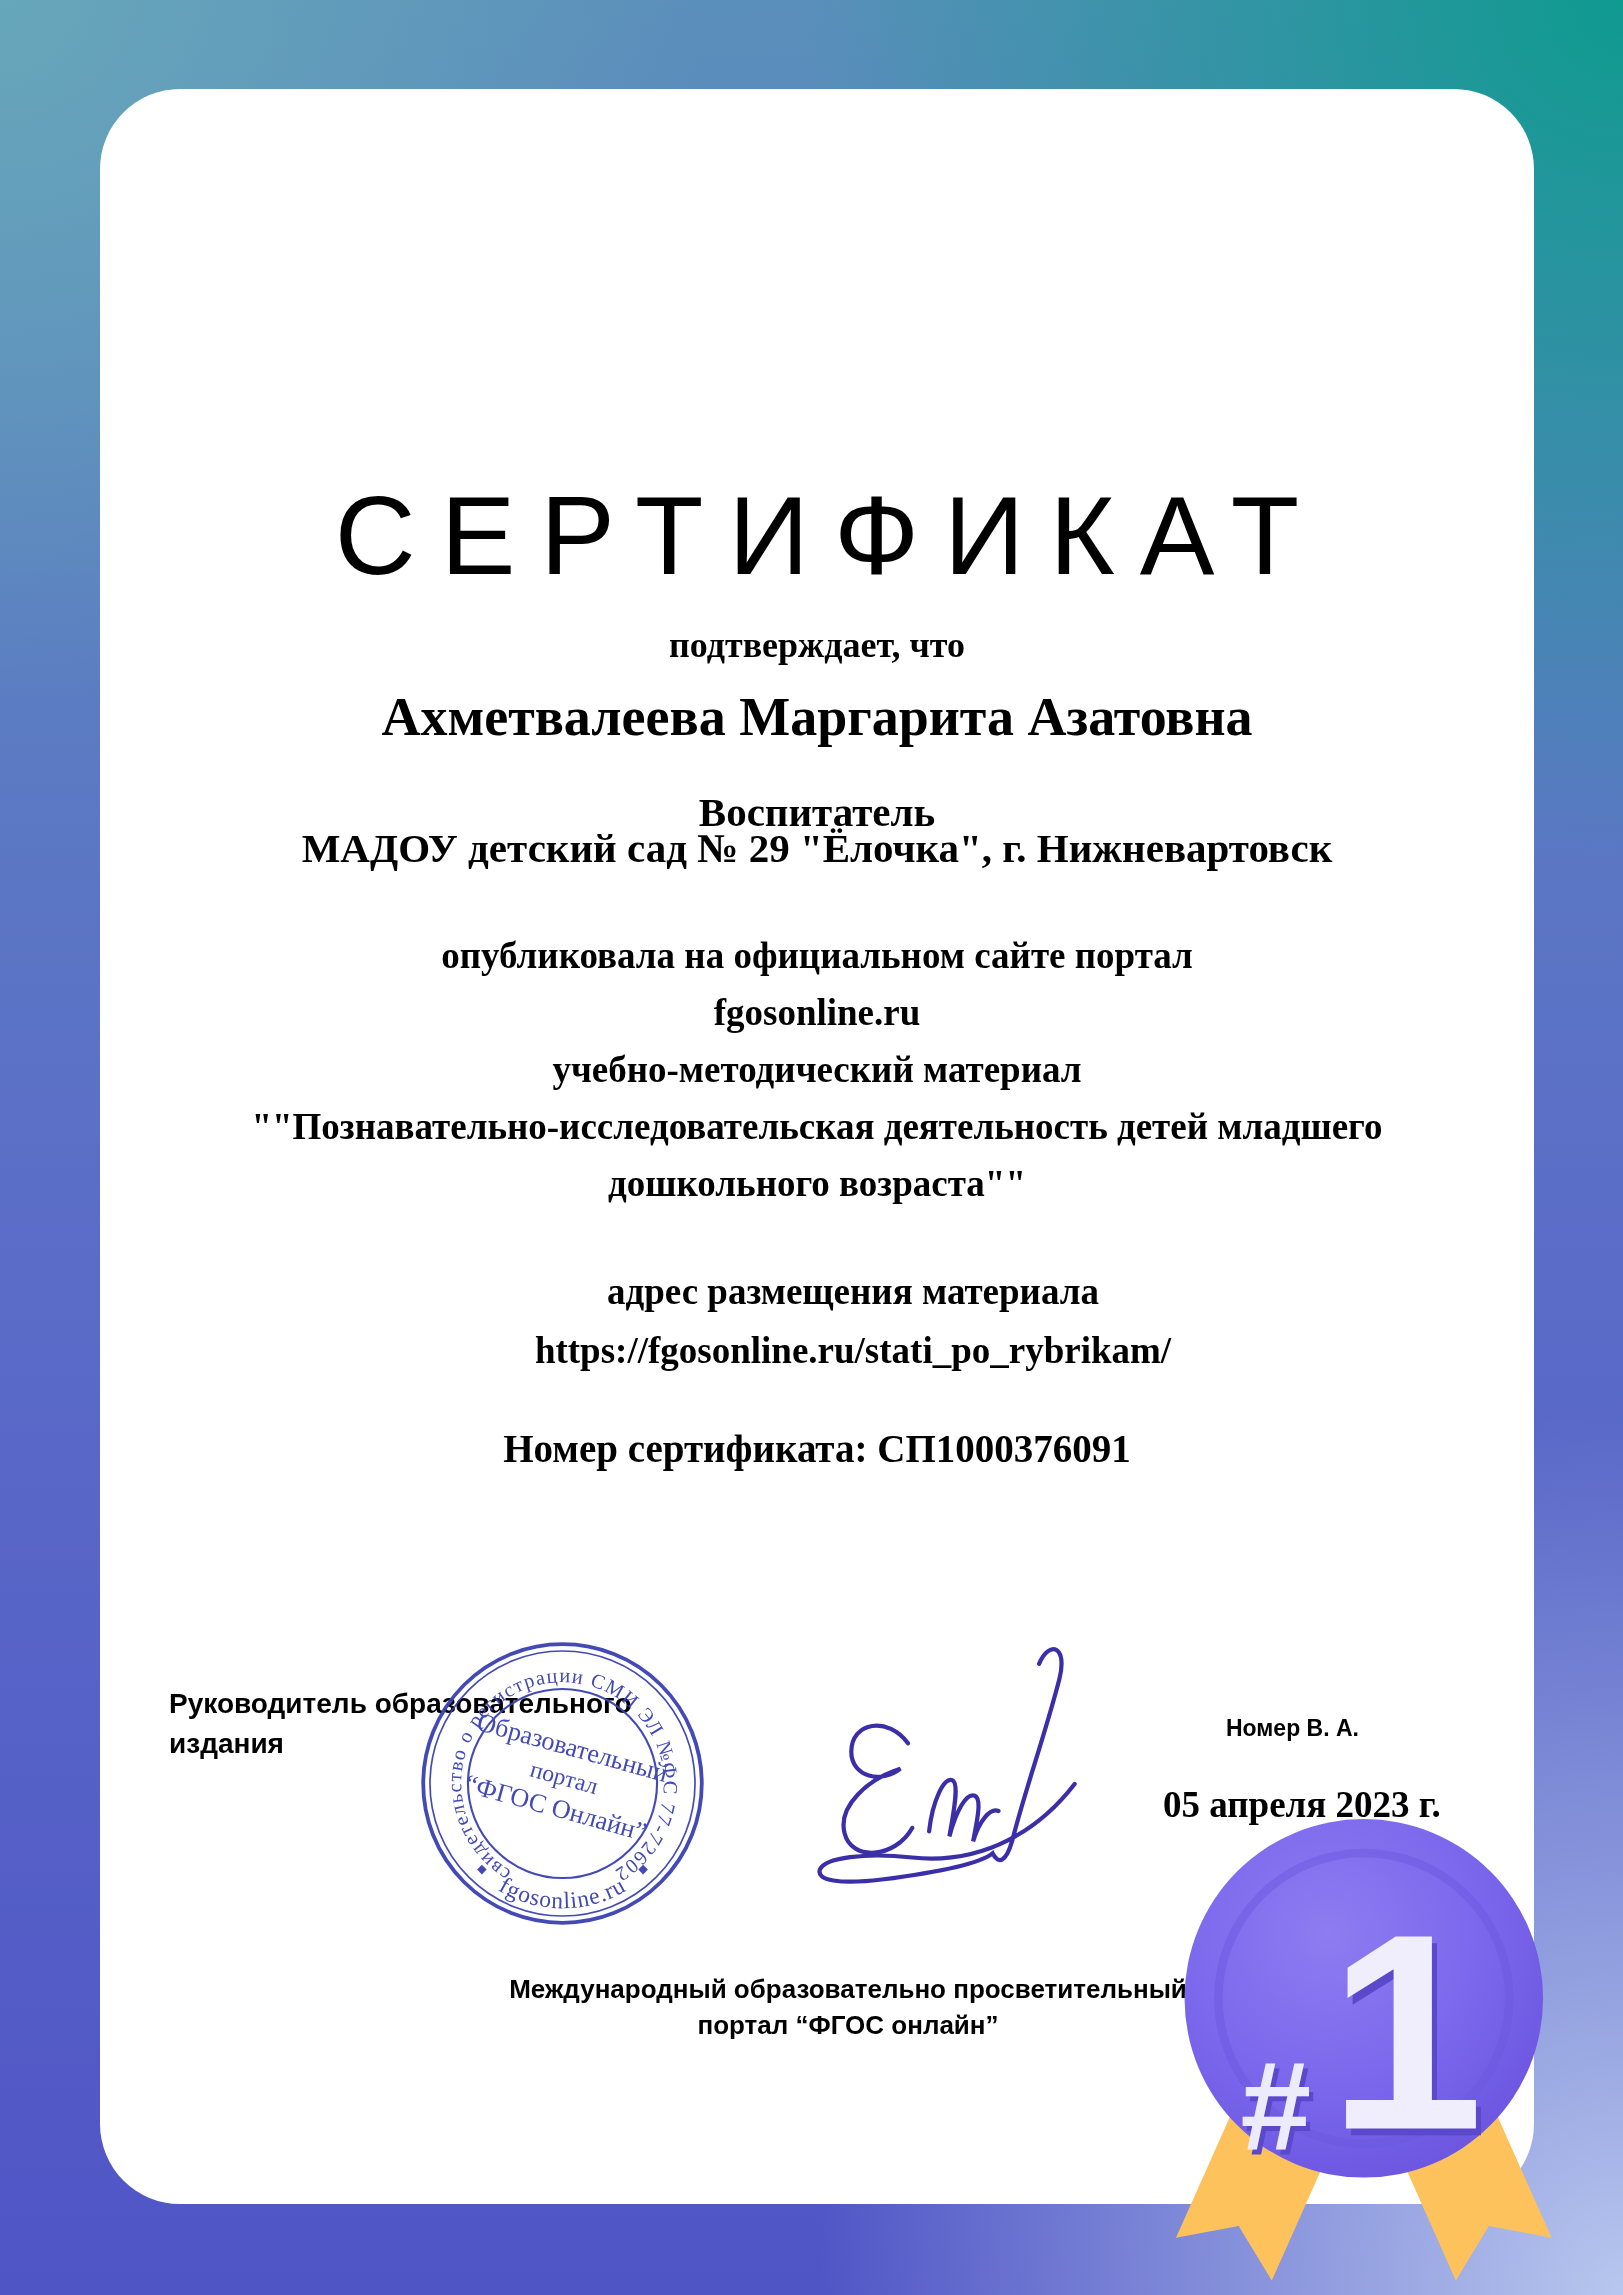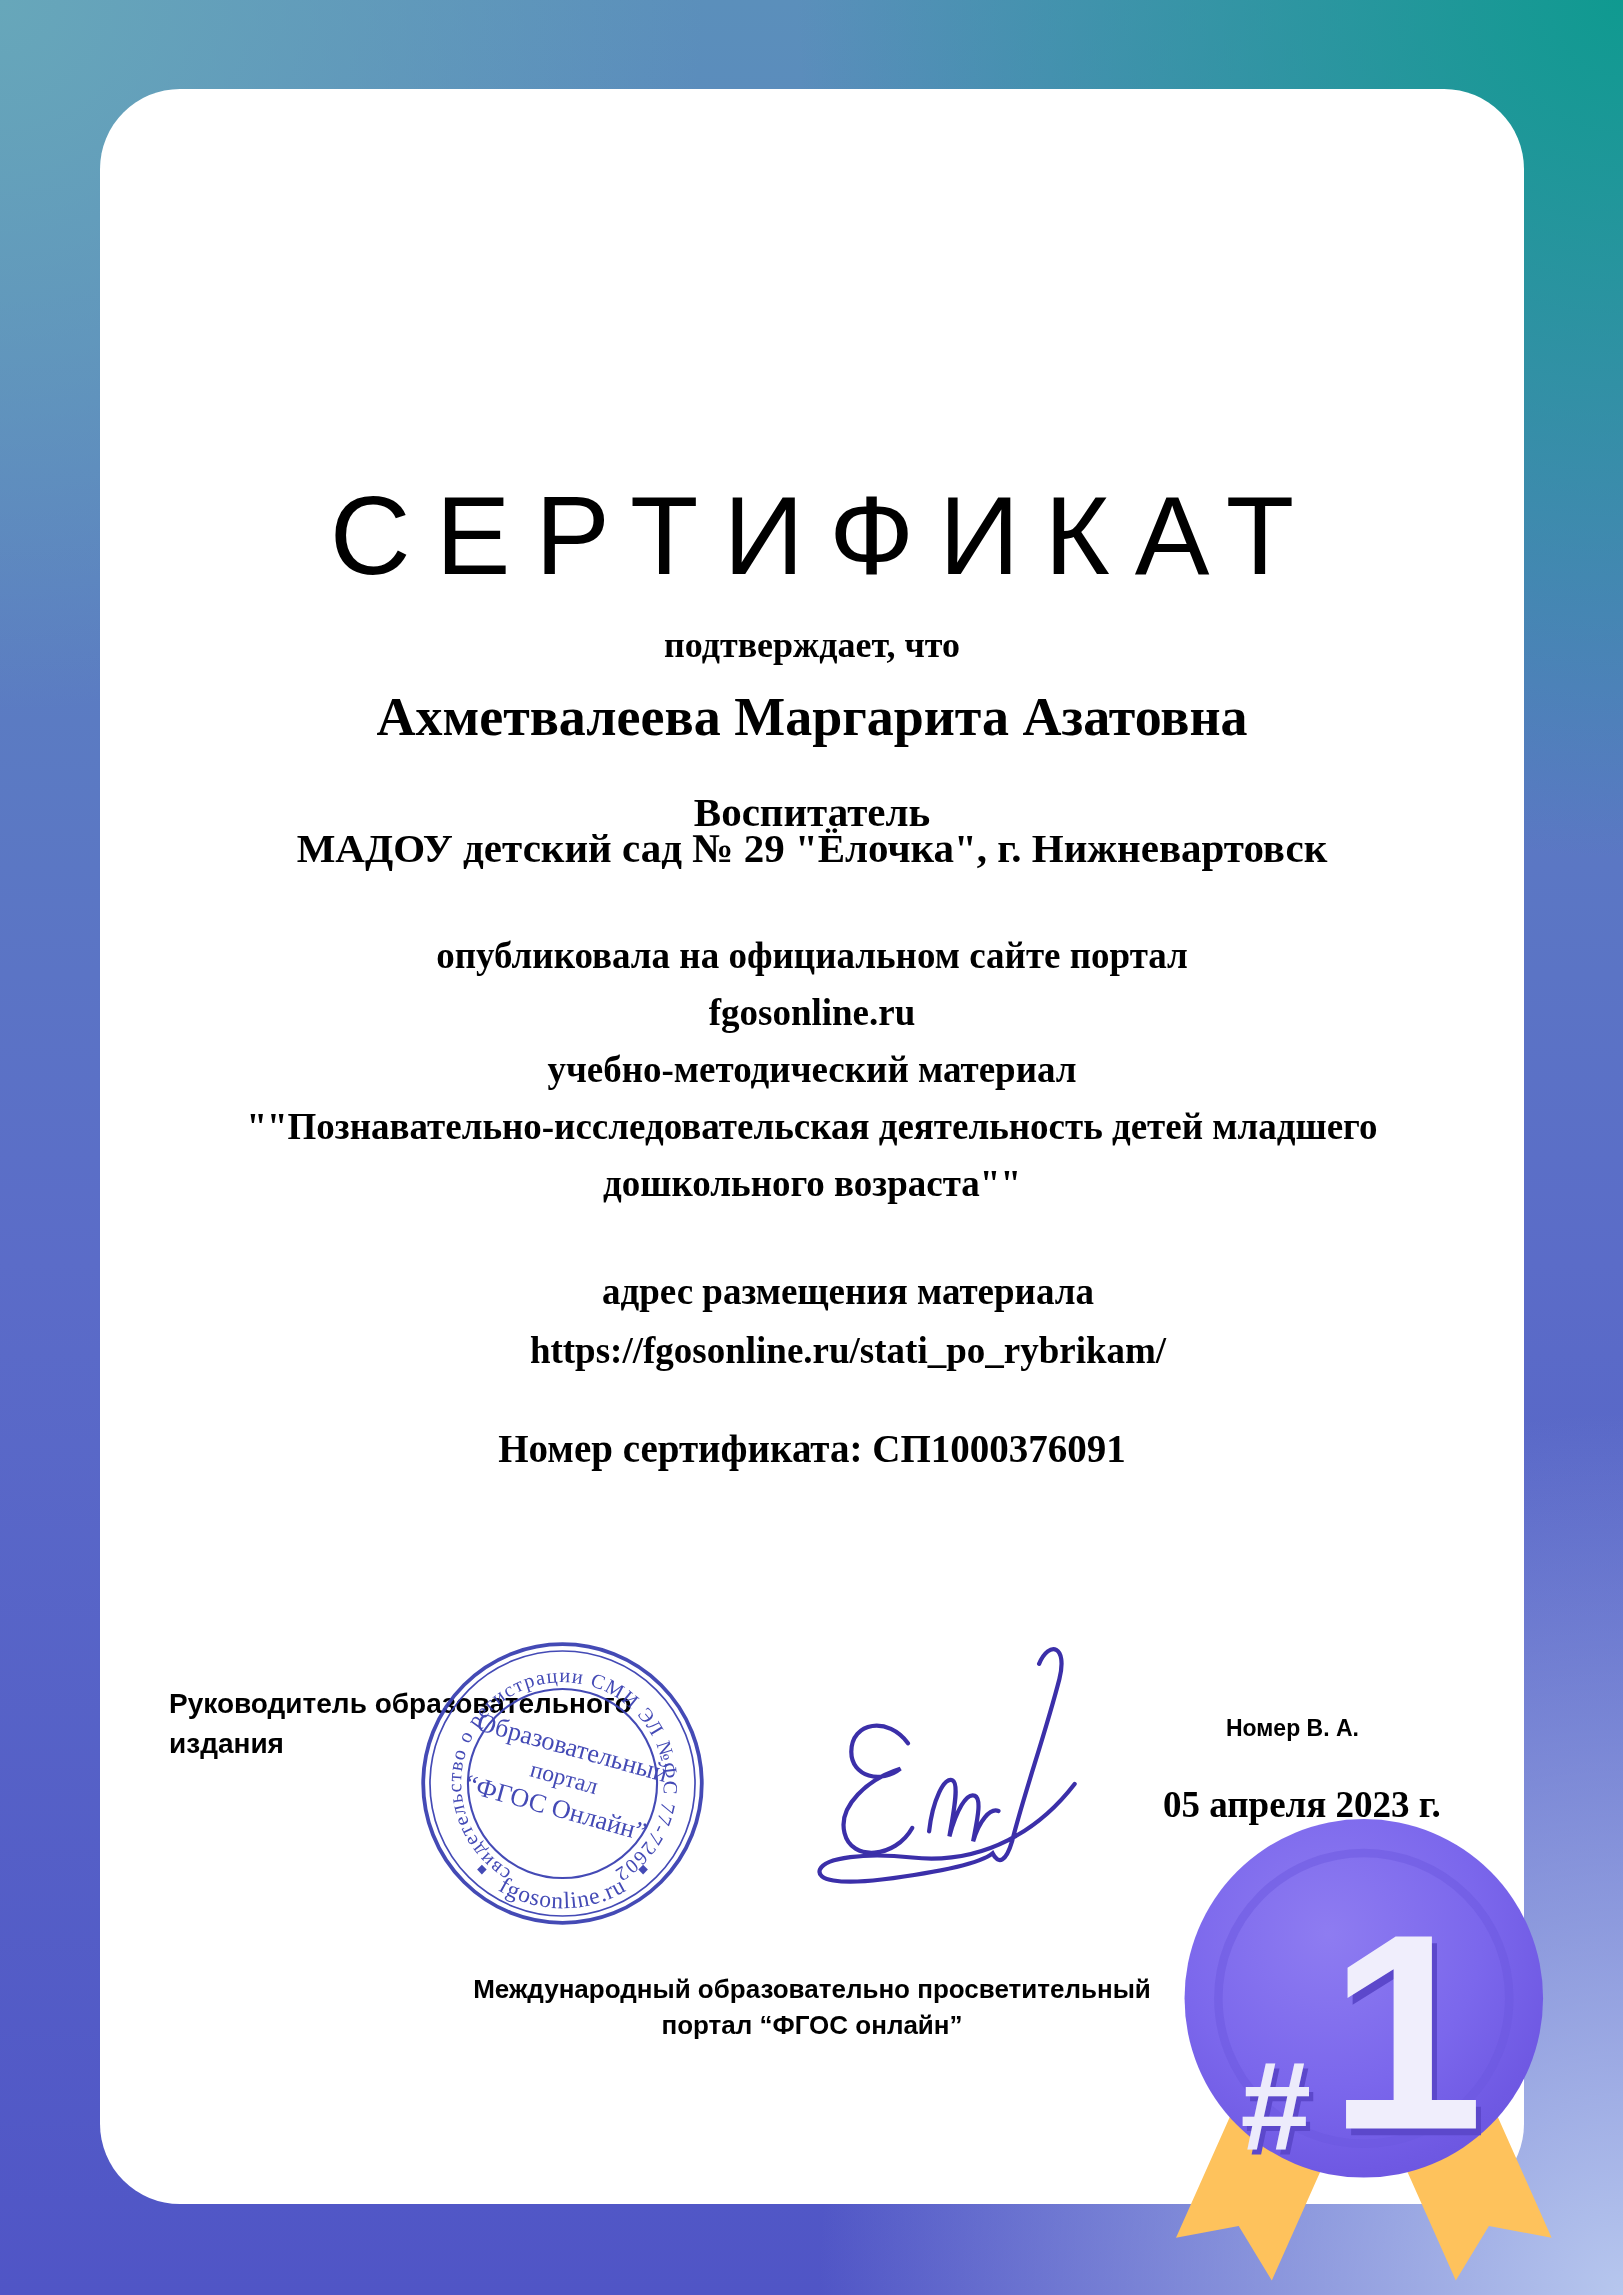--- a/index.html
+++ b/index.html
@@ -15,20 +15,21 @@
       radial-gradient(80% 62% at 100% 100%, #b7c7ee 0%, rgba(183,199,238,0) 62%),
       linear-gradient(180deg, #5b8fbb 0%, #5b6cc8 55%, #5055c6 100%);
     font-family: "Liberation Serif", serif;
   }
   .card {
     position: absolute;
     left: 100px; top: 89px;
     width: 1424px; height: 2115px;
     background: #ffffff;
     border-radius: 80px;
+    padding-left: 10px;
   }
   .centered { position: absolute; left: 0; width: 100%; text-align: center; color: #000; }
   .title {
     top: 391px;
     font-family: "Liberation Sans", sans-serif;
     font-weight: 400;
     font-size: 112px;
     letter-spacing: 25px;
     padding-left: 25px;
     box-sizing: border-box;
@@ -80,20 +81,21 @@
     font-size: 37px;
     color: #000;
     white-space: nowrap;
   }
   .footer-org {
     top: 1882px;
     font-family: "Liberation Sans", sans-serif;
     font-weight: bold;
     font-size: 26px;
     line-height: 36px;
+    margin-left: 31px;
   }
   .footer-org p { margin: 0; }
   .badge {
     position: absolute;
     left: 1171px; top: 1814px;
     width: 389px; height: 482px;
   }
 </style>
 </head>
 <body>

